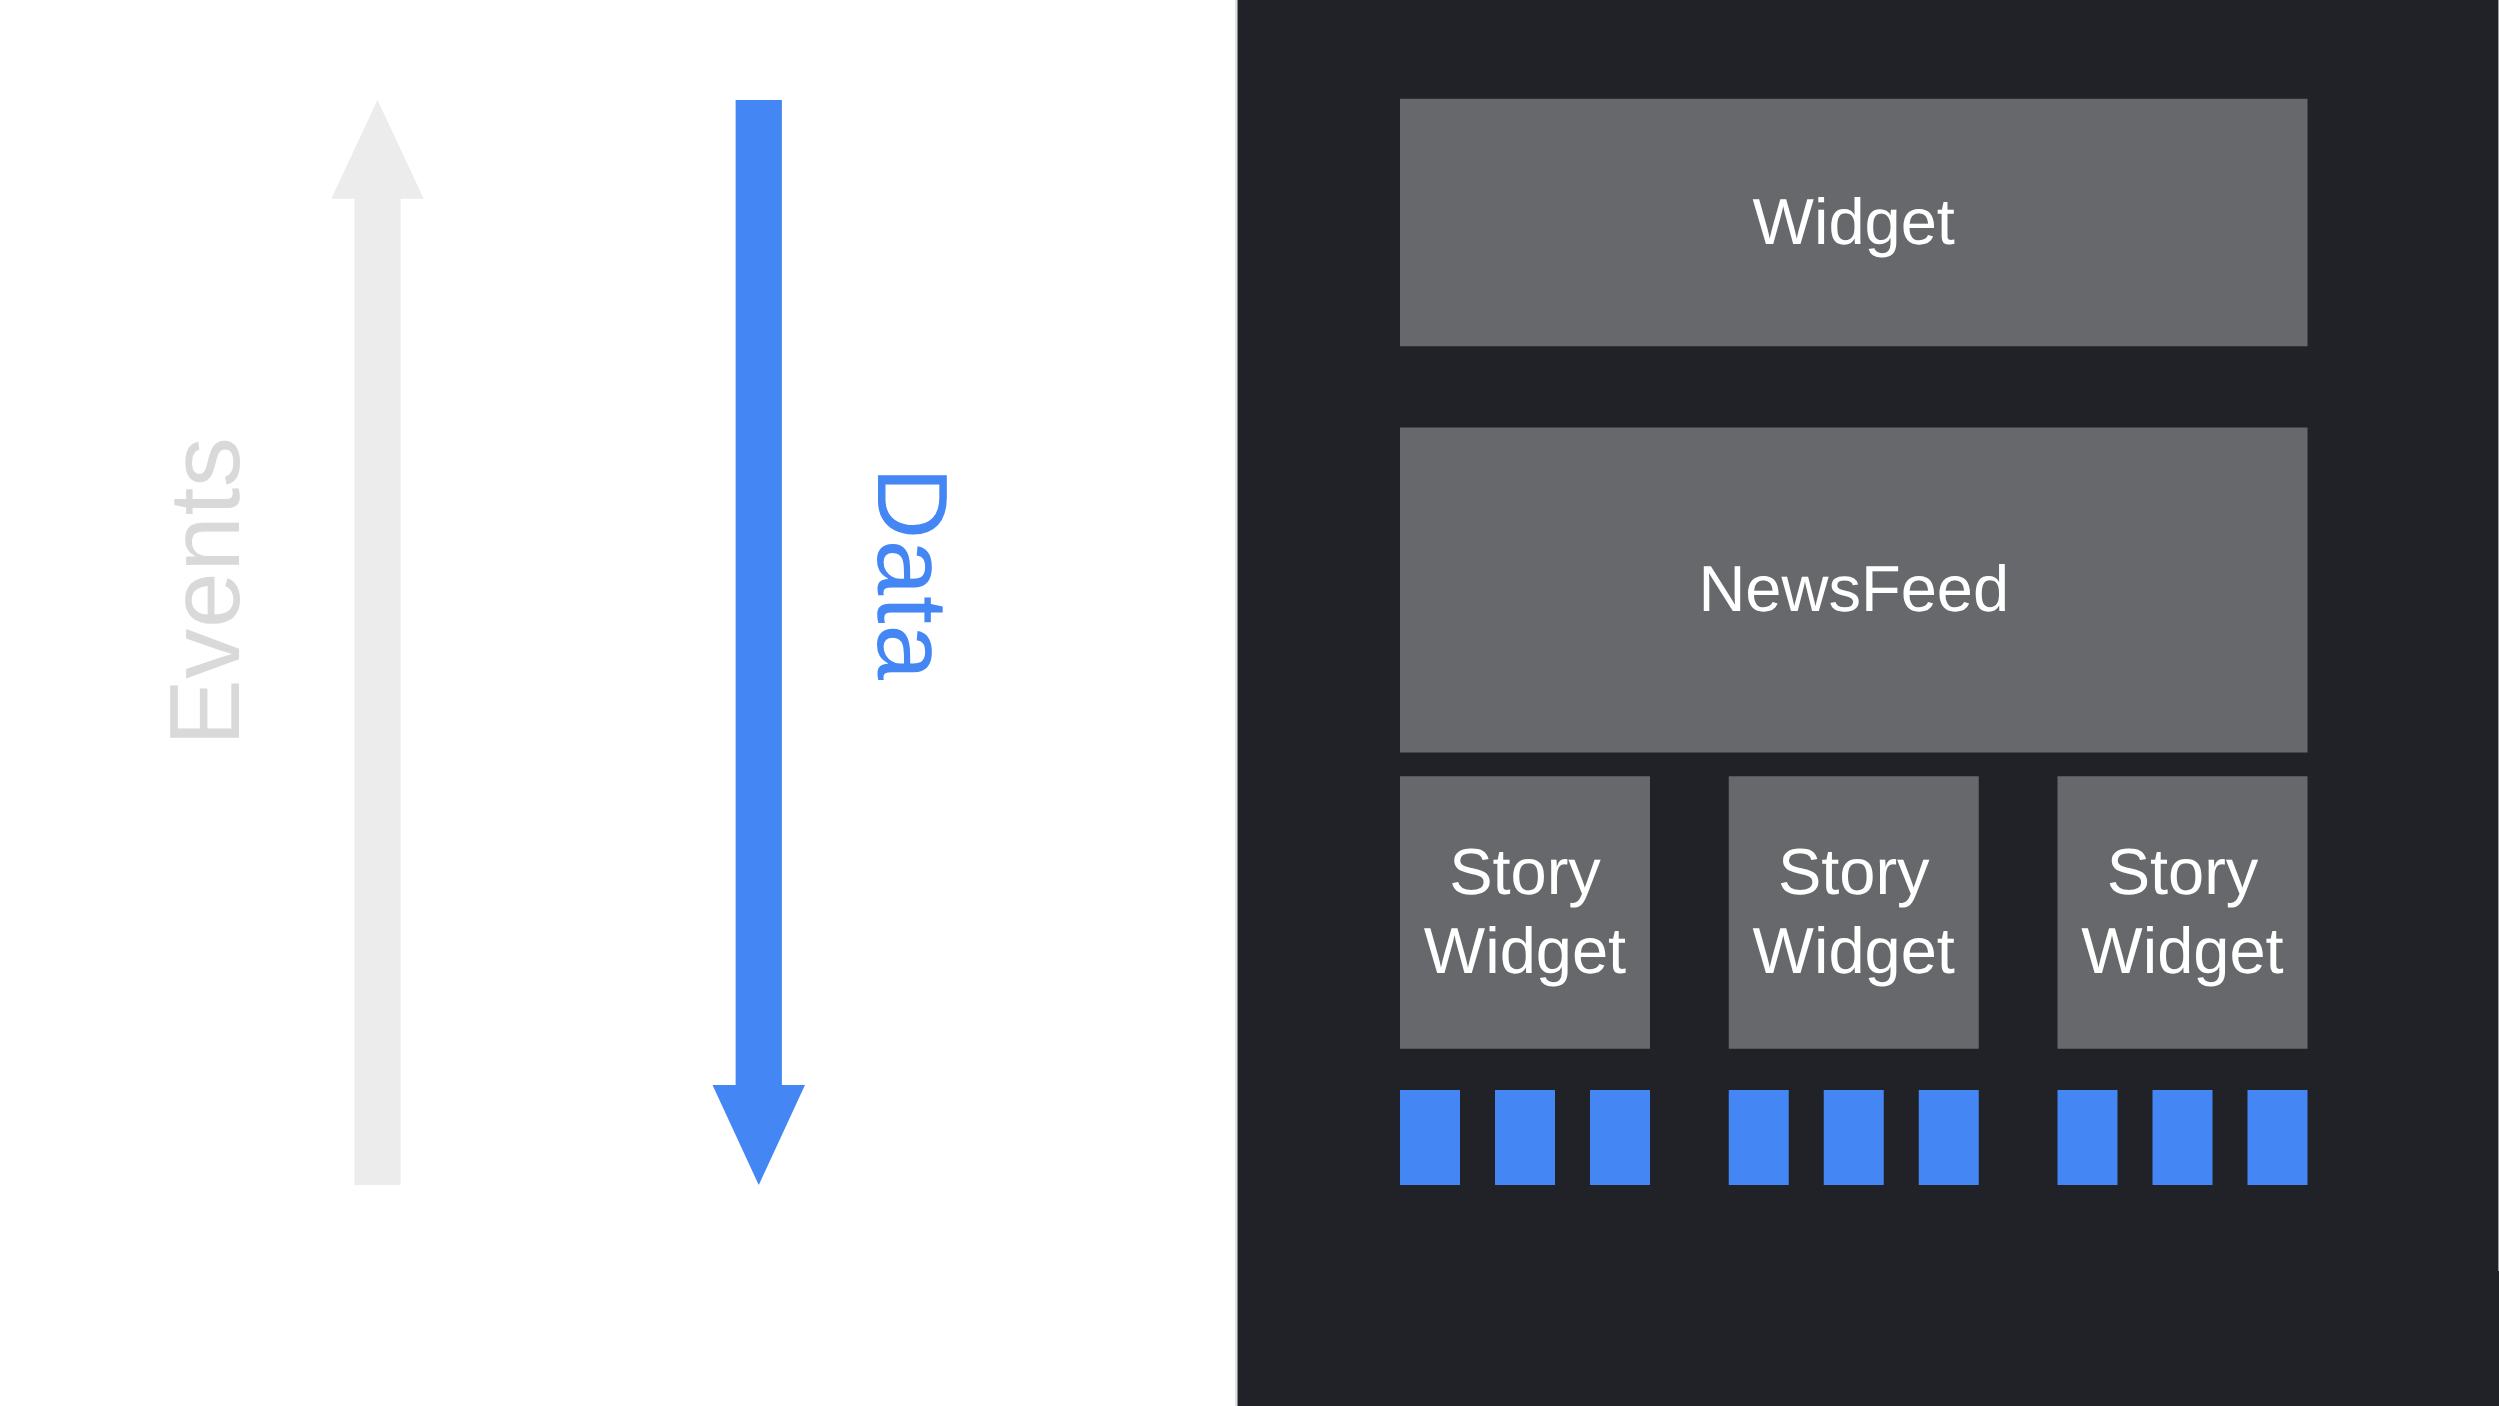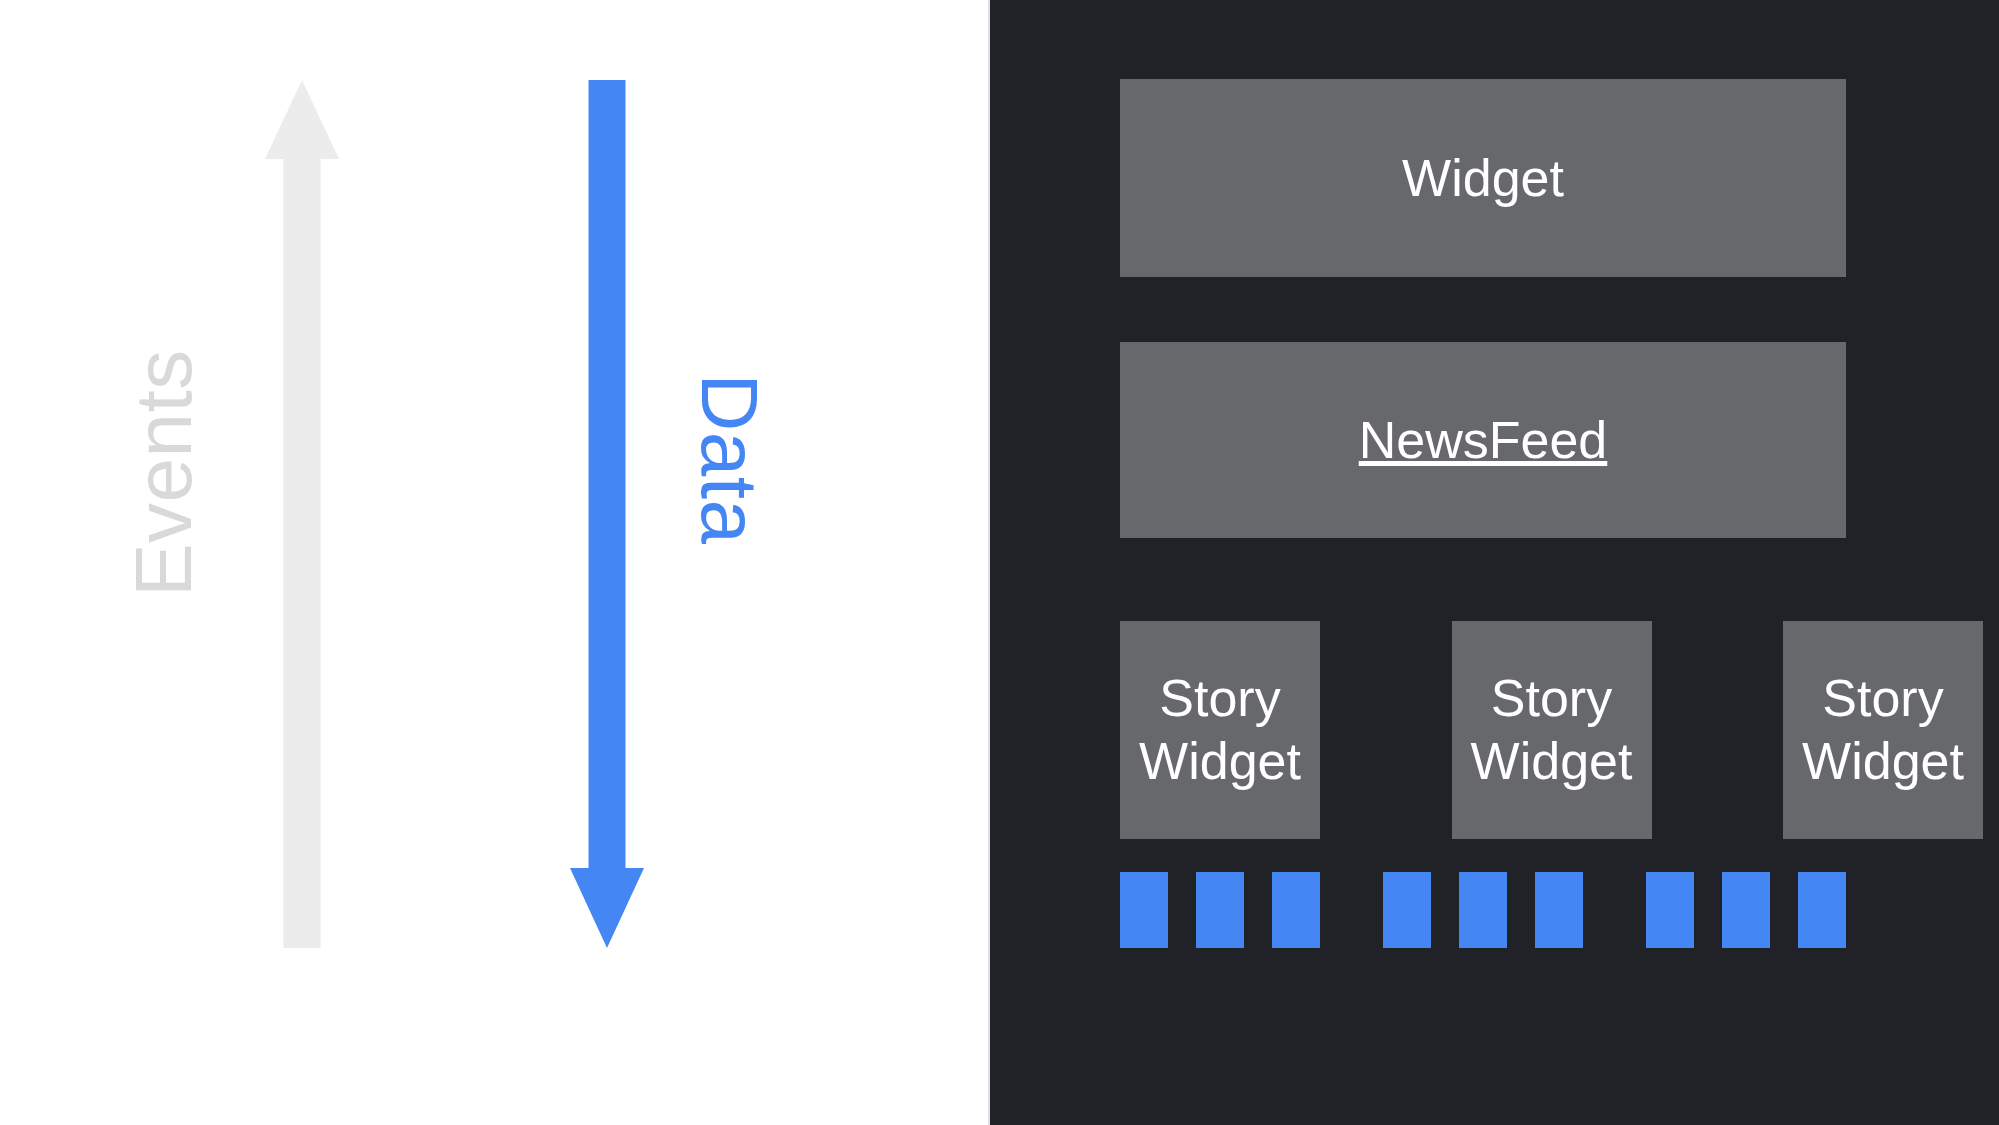--- a/index.html
+++ b/index.html
@@ -48,23 +48,23 @@
   .divider{position:absolute;left:988px;top:0;width:2px;height:1125px;background:#dde1e7;}
   
   .right-panel{position:absolute;left:990px;top:0;width:1009px;height:1125px;background:var(--bg-right);}
   .gbox{
     position:absolute;left:130px;width:726px;
     background:var(--box-gray);
     display:flex;align-items:center;justify-content:center;
     color:#ffffff;font-size:52px;font-weight:400;
   }
   .gbox.screen{top:79px;height:198px;}
-  .gbox.newsfeed{top:342px;height:196px;text-decoration:underline;}
+  .gbox.newsfeed{top:342px;height:260px;}
   .story-row{
-    position:absolute;left:130px;top:621px;width:863px;height:218px;
+    position:absolute;left:130px;top:621px;width:726px;height:218px;
     display:flex;justify-content:space-between;
   }
   .story-box{
     width:200px;height:218px;flex:0 0 auto;
     background:var(--box-gray);
     display:flex;align-items:center;justify-content:center;
     text-align:center;
     color:#ffffff;font-size:52px;font-weight:400;line-height:1.22;
   }
   .chips-row{

